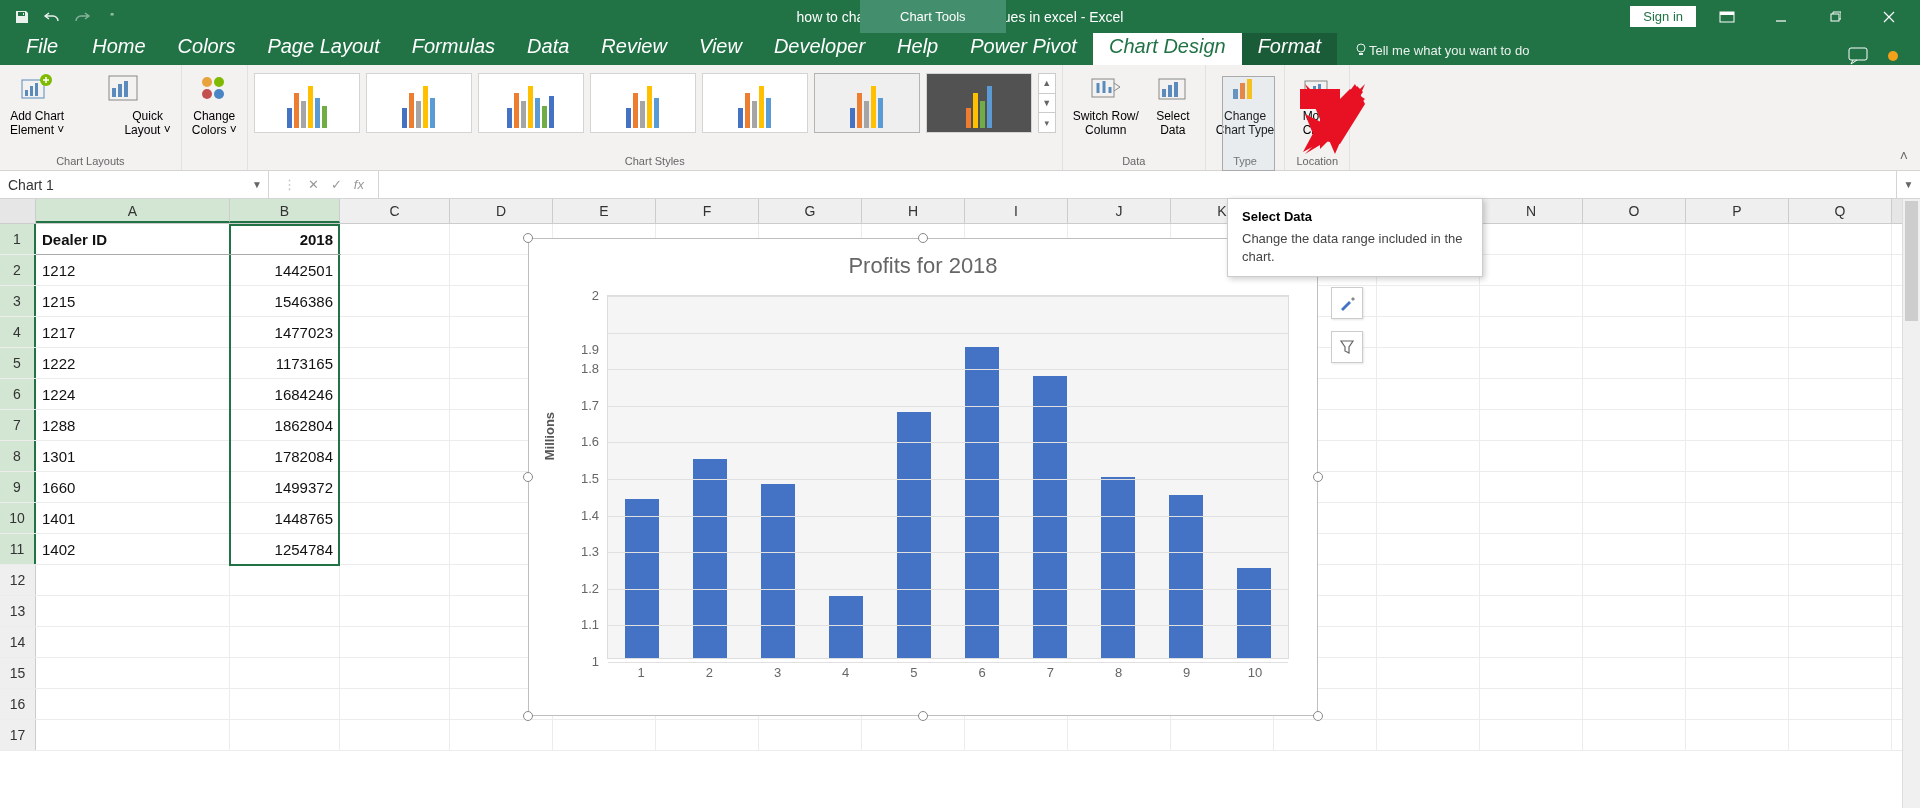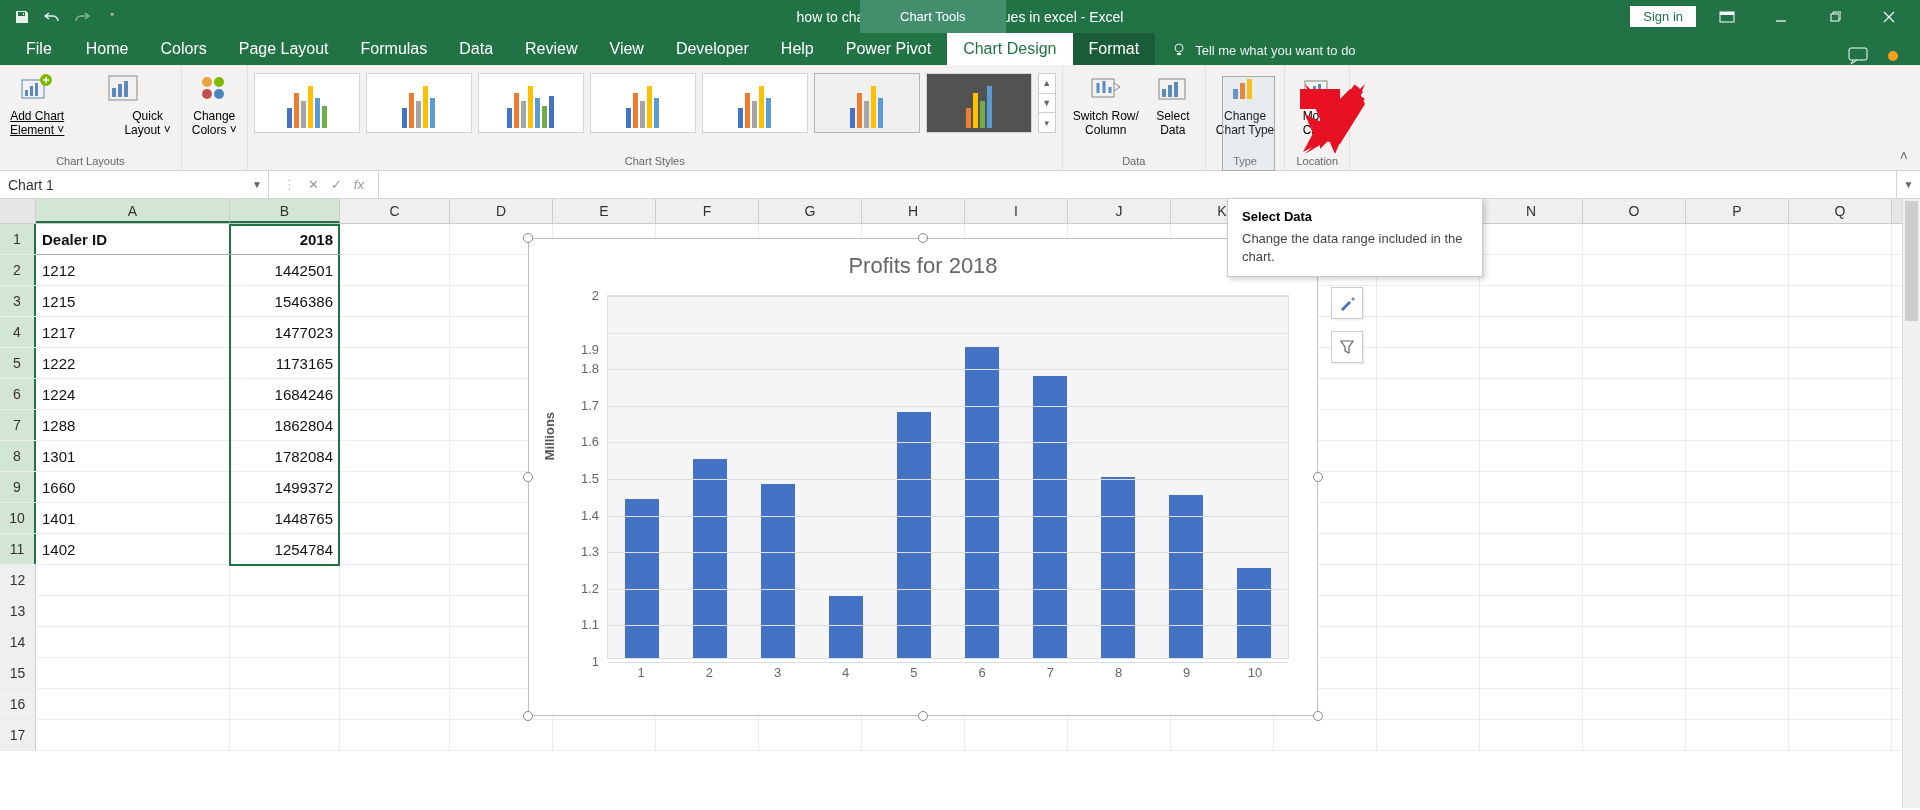--- a/index.html
+++ b/index.html
@@ -10,25 +10,25 @@
 .qat { display: flex; align-items: center; gap: 2px; padding-left: 8px; }
 .qat-btn { width: 28px; height: 28px; display: flex; align-items: center; justify-content: center; color: #fff; opacity: 0.9; }
 .title-center { position: absolute; left: 50%; transform: translateX(-50%); font-size: 14px; }
 .chart-tools-tab { position: absolute; left: 860px; top: 0; height: 33px; padding: 0 40px; background: #438e6c; display: flex; align-items: center; font-size: 13px; }
 .title-right { margin-left: auto; display: flex; align-items: center; gap: 8px; padding-right: 8px; }
 .signin-btn { background: #fff; color: #217346; padding: 2px 12px; font-size: 13px; border: 1px solid #fff; }
 .win-btn { width: 46px; height: 33px; display: flex; align-items: center; justify-content: center; color: #fff; }
 
 
 .ribbon-tabs { height: 32px; background: #217346; display: flex; align-items: flex-end; padding-left: 8px; color: #fff; }
-.ribbon-tab { padding: 7px 16px; font-size: 16px; cursor: pointer; }
+.ribbon-tab { padding: 7px 16px; font-size: 20px; cursor: pointer; font-style: italic; }
 .ribbon-tab.contextual { background: #1a5c38; }
 .ribbon-tab.active { background: #fff; color: #217346; }
 .ribbon-tab.file { padding-left: 18px; padding-right: 18px; }
-.tellme { display: flex; align-items: center; gap: 8px; padding: 7px 16px; opacity: 0.9; }
+.tellme { display: flex; align-items: center; padding: 7px 16px; opacity: 0.9; }
 .ribbon-right { margin-left: auto; display: flex; align-items: center; padding-right: 22px; gap: 20px; }
 
 
 .ribbon-body { height: 106px; background: #f3f2f1; border-bottom: 1px solid #d4d4d4; display: flex; position: relative; }
 .ribbon-group { display: flex; flex-direction: column; align-items: center; border-right: 1px solid #e1e1e1; padding: 4px 6px 2px; }
 .ribbon-group-content { flex: 1; display: flex; align-items: flex-start; gap: 4px; }
 .ribbon-group-label { font-size: 11px; color: #666; padding: 2px 0 1px; }
 .ribbon-big-btn { display: flex; flex-direction: column; align-items: center; justify-content: flex-start; padding: 2px 4px; text-align: center; font-size: 12px; line-height: 14px; min-width: 52px; }
 .ribbon-icon { width: 36px; height: 36px; display: flex; align-items: center; justify-content: center; margin-bottom: 2px; }
 .chart-styles-gallery { display: flex; gap: 6px; align-items: center; padding-top: 4px; }
@@ -193,21 +193,21 @@
         <div class="ribbon-icon">
             <svg width="34" height="30">
               <rect x="2" y="6" width="22" height="18" fill="none" stroke="#5b8bbd"></rect>
               <rect x="5" y="16" width="3" height="6" fill="#5b8bbd"></rect>
               <rect x="10" y="12" width="3" height="10" fill="#5b8bbd"></rect>
               <rect x="15" y="9" width="3" height="13" fill="#5b8bbd"></rect>
               <circle cx="26" cy="6" r="6" fill="#7fba00"></circle>
               <path d="M23 6h6M26 3v6" stroke="#fff" stroke-width="1.5"></path>
             </svg>
           </div>
-        <span style="white-space:pre-line;text-decoration:underline;">Add Chart
+        <span style="white-space:pre-line;">Add Chart
 Element ˅</span>
       </div>
       <div class="ribbon-big-btn">
         <div class="ribbon-icon">
             <svg width="34" height="30">
               <rect x="2" y="2" width="28" height="24" fill="none" stroke="#888"></rect>
               <rect x="5" y="14" width="4" height="9" fill="#5b8bbd"></rect>
               <rect x="11" y="10" width="4" height="13" fill="#5b8bbd"></rect>
               <rect x="17" y="7" width="4" height="16" fill="#5b8bbd"></rect>
             </svg>

